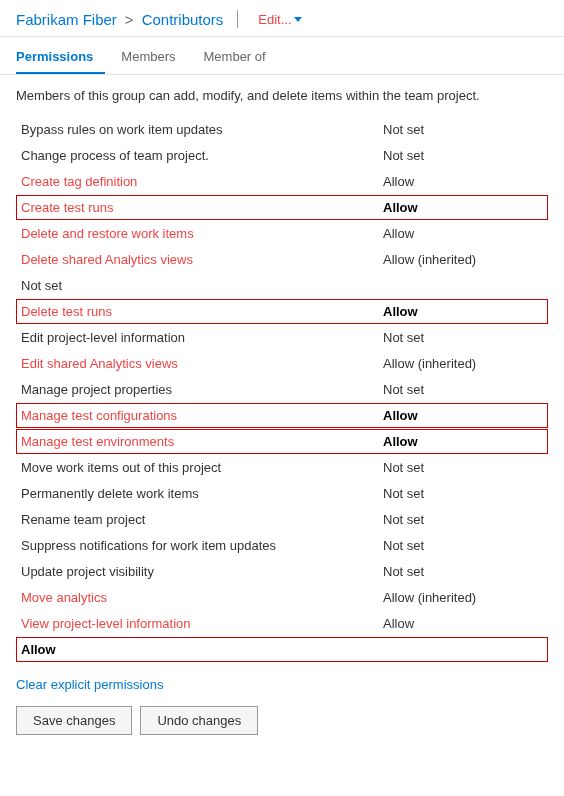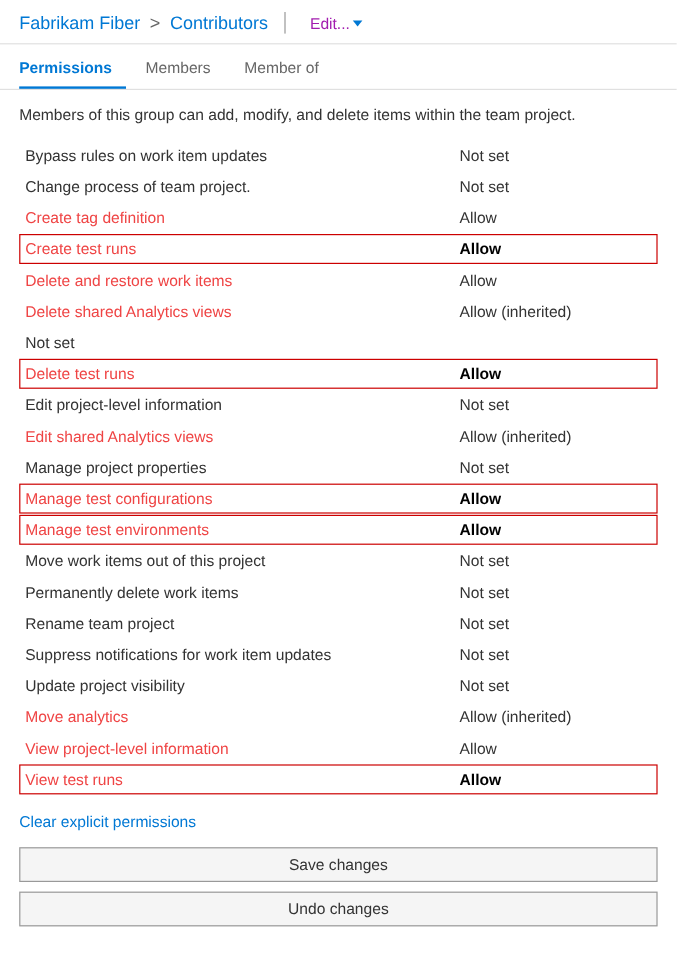--- a/index.html
+++ b/index.html
@@ -25,21 +25,21 @@
       font-size: 15px;
       color: #0078d4;
       font-weight: 400;
     }
     .header-separator {
       color: #666;
       font-size: 15px;
       margin: 0 2px;
     }
     .header-edit {
-      color: #a21caf;
+      color: #ef4444;
       font-size: 13px;
       display: flex;
       align-items: center;
       gap: 2px;
       cursor: pointer;
       margin-left: 6px;
     }
     .header-divider {
       width: 1px;
       height: 18px;
@@ -117,21 +117,20 @@
       margin-top: 14px;
       display: inline-block;
       cursor: pointer;
     }
 
     
     .buttons {
       margin-top: 14px;
       display: flex;
       gap: 8px;
-      flex-direction: column;
     }
     .btn {
       padding: 6px 16px;
       font-size: 13px;
       border: 1px solid #999;
       background: #f5f5f5;
       cursor: pointer;
       color: #333;
       font-family: "Segoe UI", sans-serif;
     }
@@ -245,21 +244,20 @@
       </div>
       <div class="perm-row">
         <span class="perm-name">Move analytics</span>
         <span class="perm-value">Allow (inherited)</span>
       </div>
       <div class="perm-row">
         <span class="perm-name">View project-level information</span>
         <span class="perm-value">Allow</span>
       </div>
       <div class="perm-row highlighted">
-        <span class="perm-name">View test runs</span>
         <span class="perm-value bold">Allow</span>
       </div>
     </div>
 
   <a class="clear-link">Clear explicit permissions</a>
 
   <div class="buttons">
     <button class="btn">Save changes</button>
     <button class="btn">Undo changes</button>
   </div>

